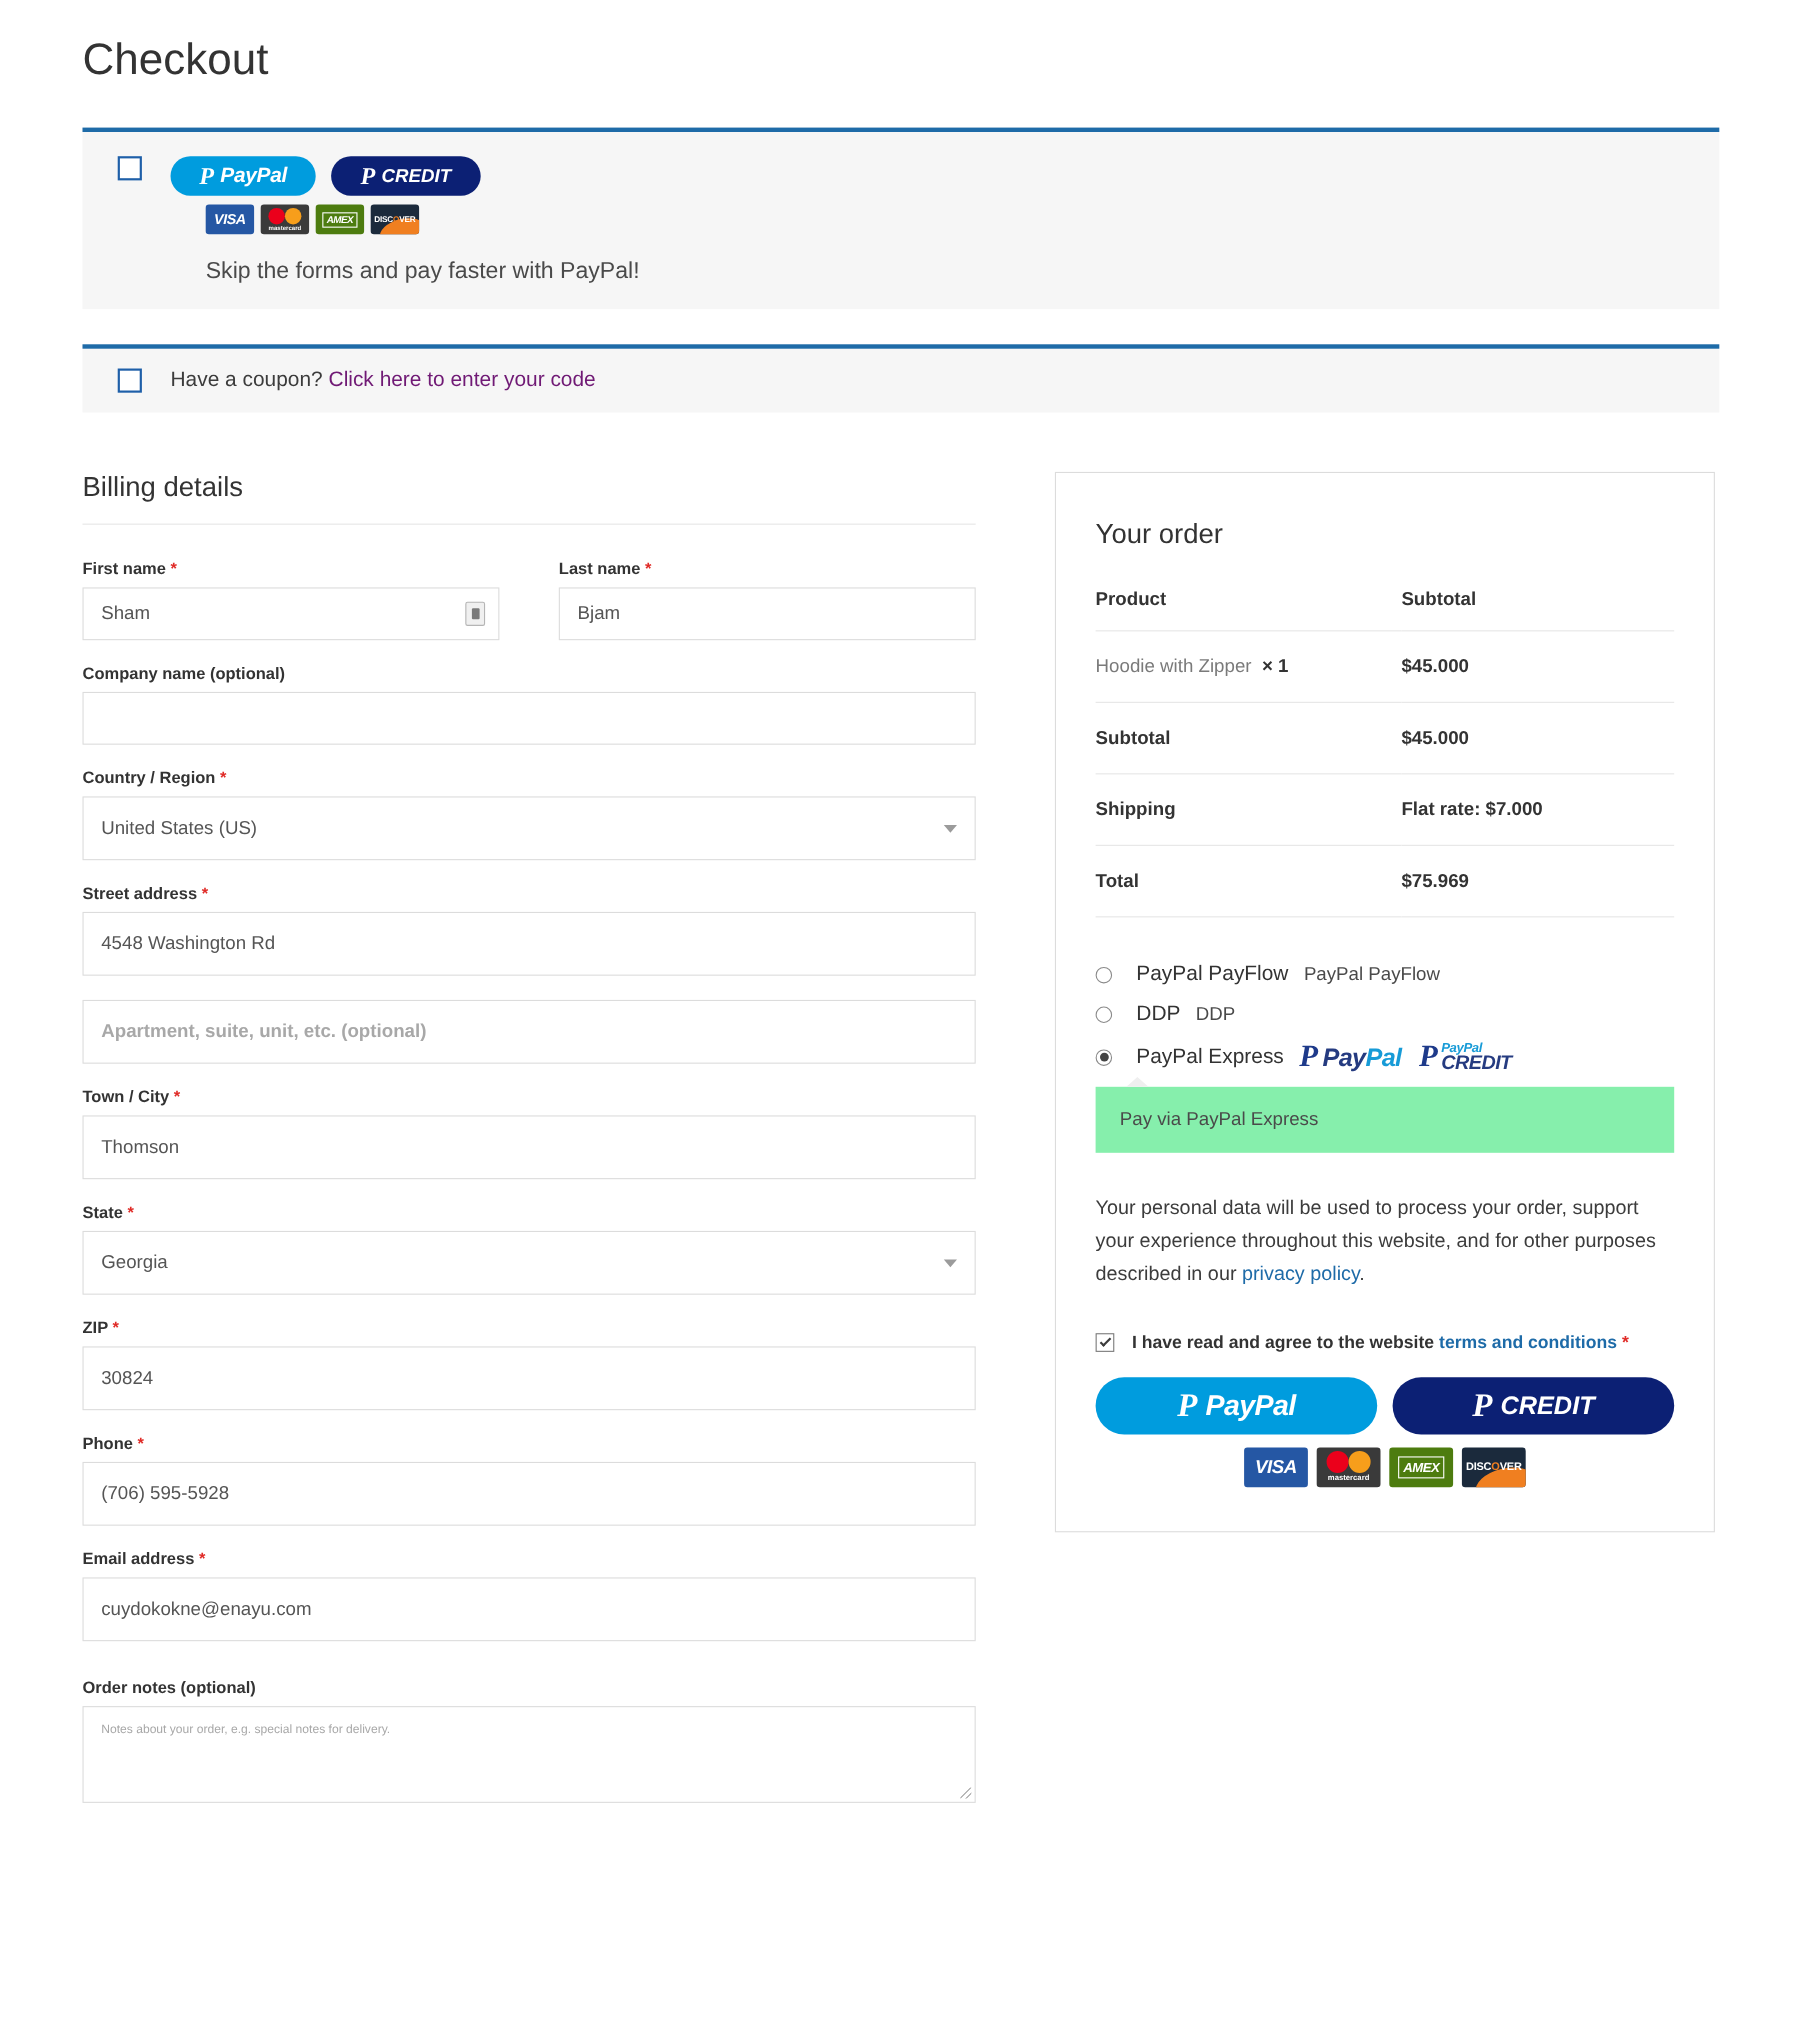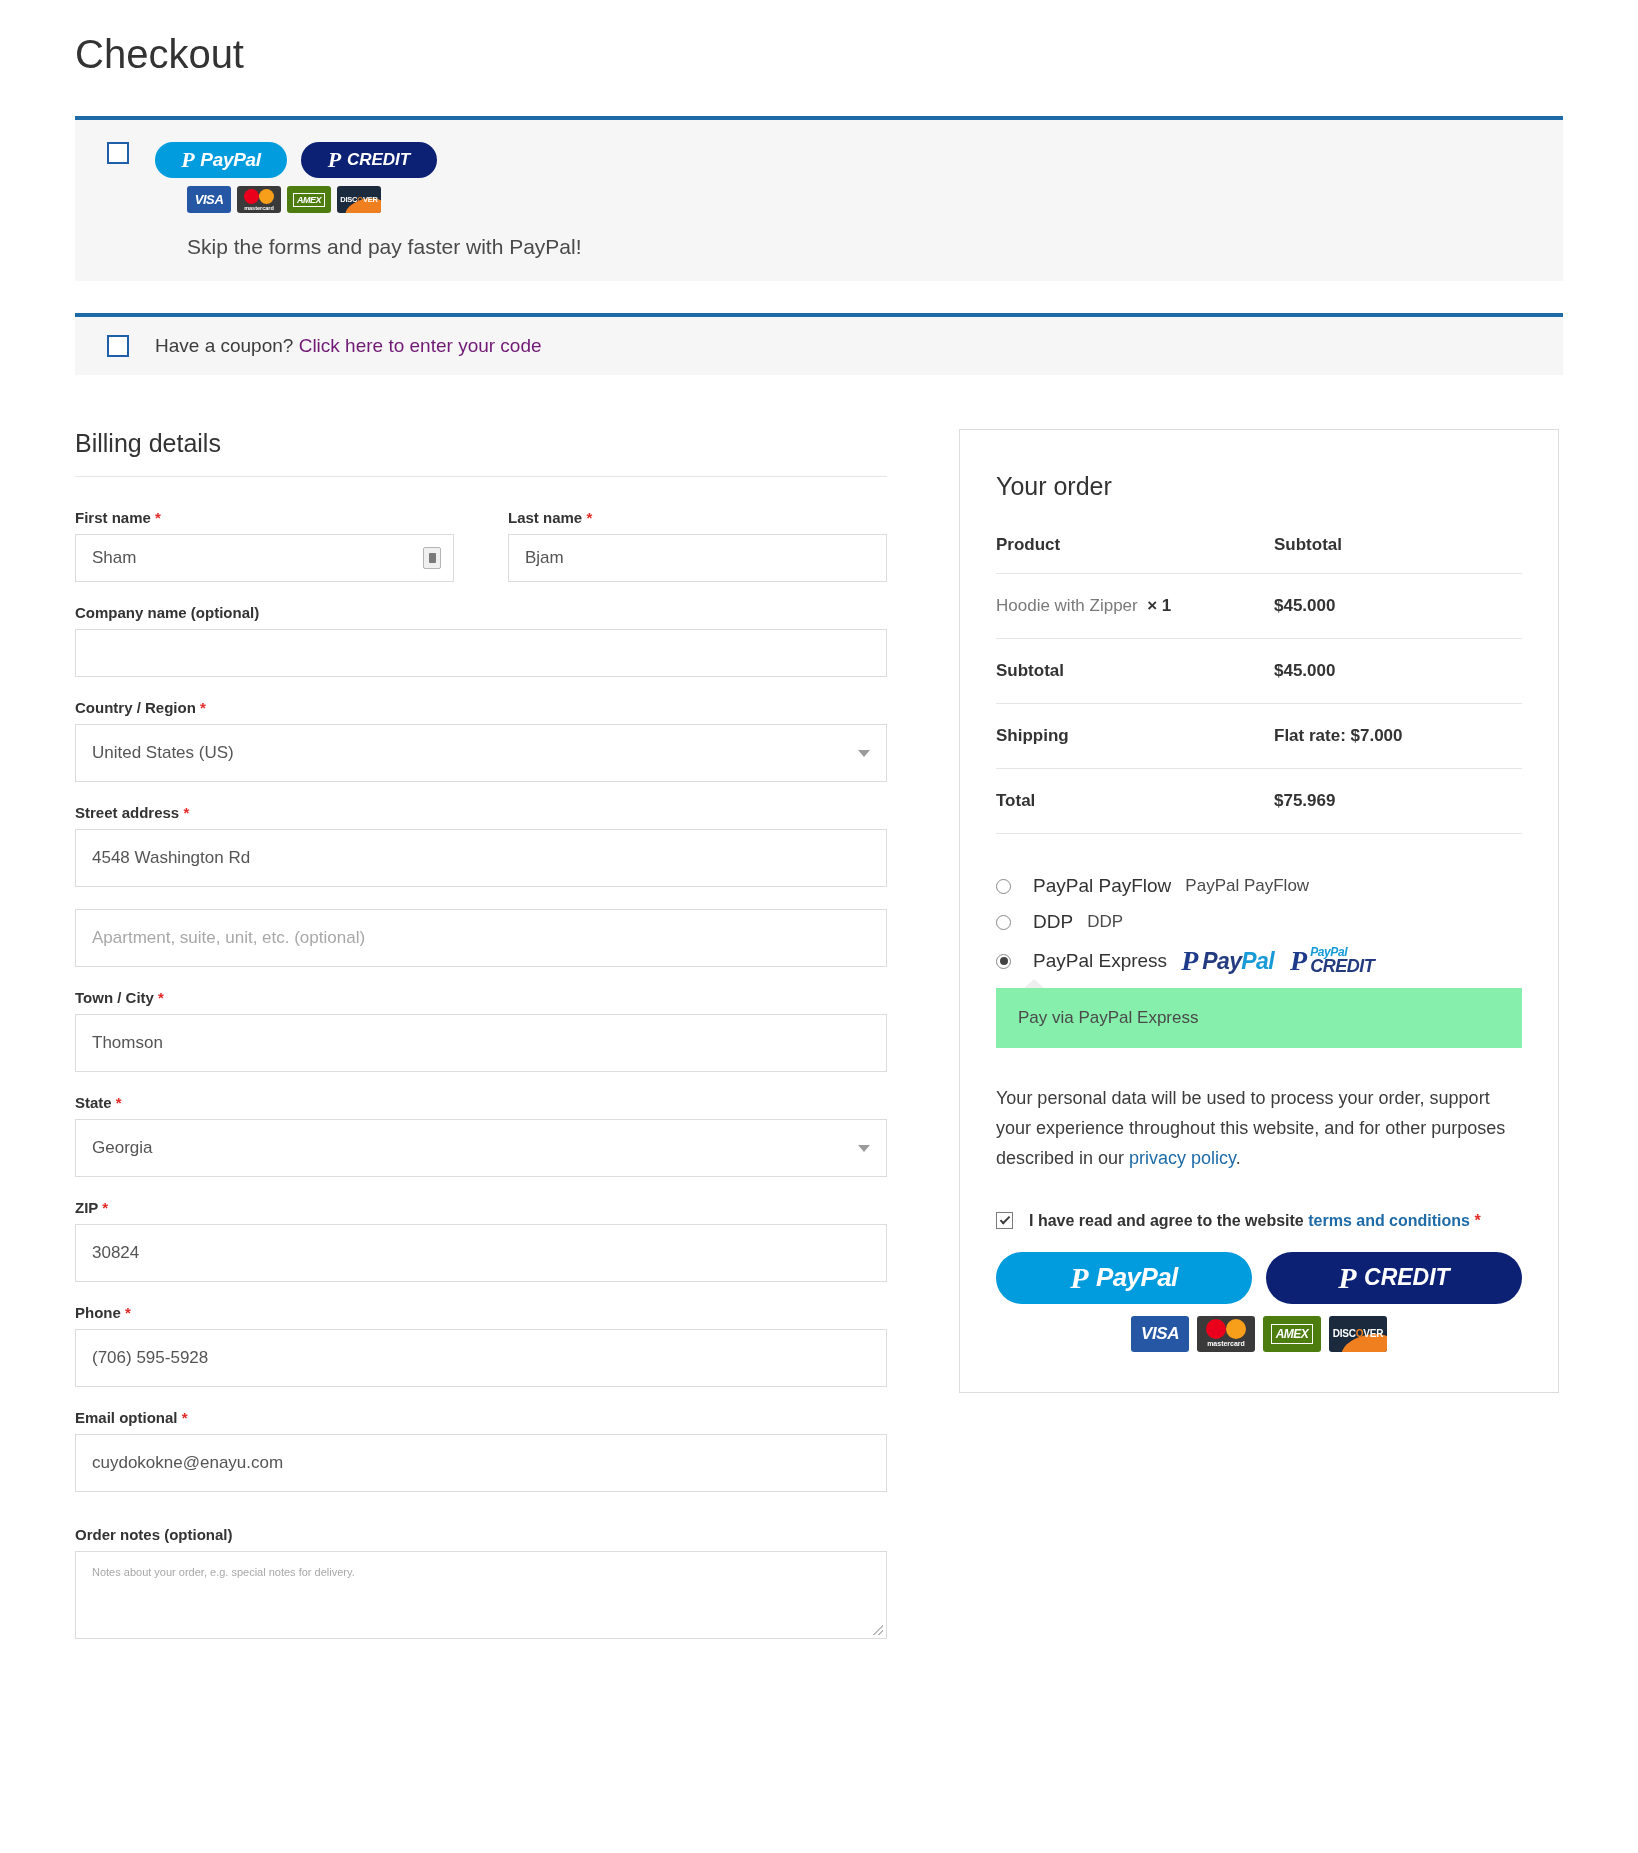--- a/index.html
+++ b/index.html
@@ -138,21 +138,21 @@
     border:1px solid #dcdcdc;
     background:#fff;
     font-family:"Liberation Sans", sans-serif;
     font-size:17px;
     color:#555;
     padding:0 16px;
     outline:none;
     display:flex; align-items:center;
     position:relative;
   }
-  .inp.empty { color:#a8a8a8; }
+  .inp.empty { color:#a8a8a8;font-weight:bold; }
   .inp.tall { height:58px; }
   .inp.select { justify-content:space-between; }
   .inp .caret {
     width:0; height:0;
     border-left:6px solid transparent;
     border-right:6px solid transparent;
     border-top:7px solid #9b9b9b;
   }
   .inp .pwmgr {
     position:absolute; right:12px; top:50%; transform:translateY(-50%);
@@ -475,21 +475,21 @@
           <span>Phone</span>
           <span class="req">*</span>
         </label>
         <div class="inp tall">
           <span>(706) 595-5928</span>
         </div>
       </div>
 
       <div class="field">
         <label class="flabel">
-          <span>Email optional</span>
+          <span>Email address</span>
           <span class="req">*</span>
         </label>
         <div class="inp tall">
           <span>cuydokokne@enayu.com</span>
         </div>
       </div>
 
 
       <div class="notes-wrap">
         <label class="flabel">Order notes (optional)</label>

